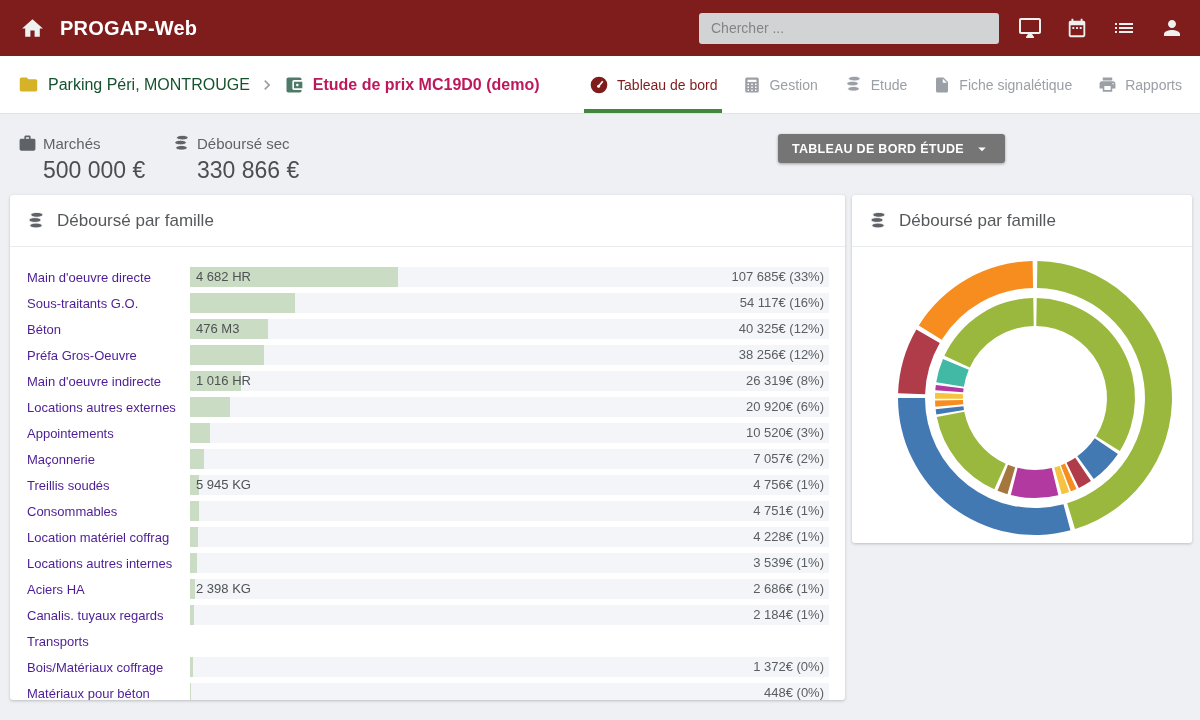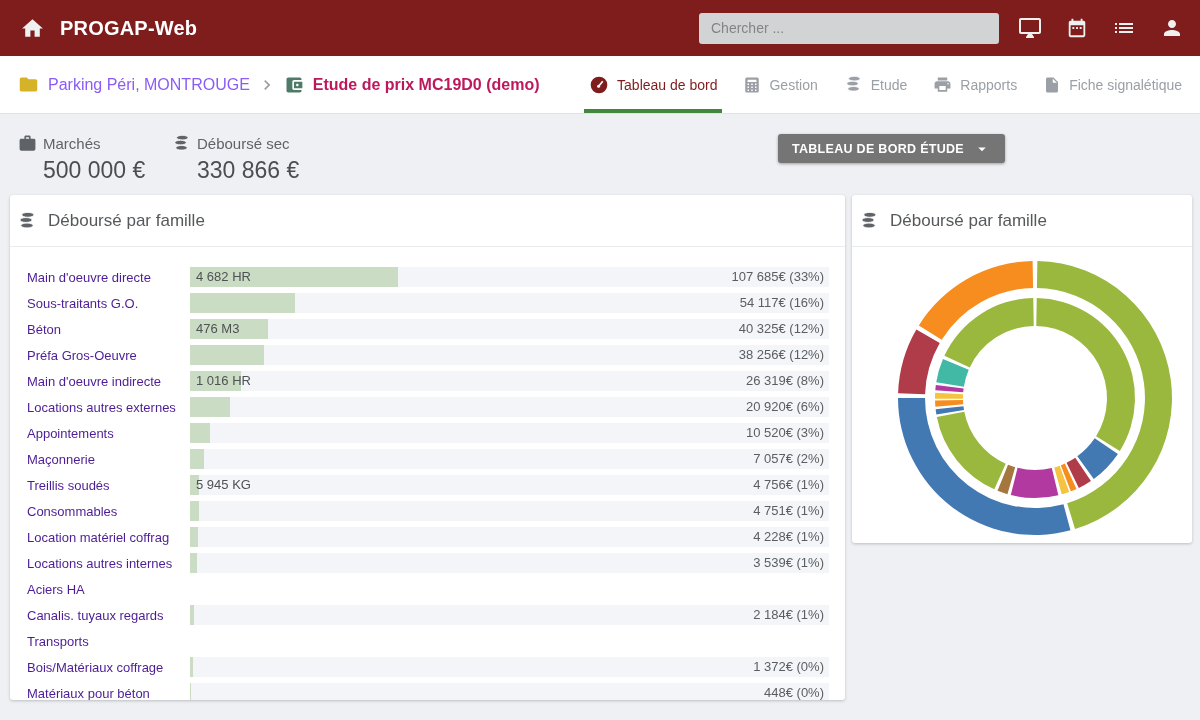--- a/index.html
+++ b/index.html
@@ -16,21 +16,21 @@
     padding:0 12px;font-size:14px;color:#333;outline:none;}
   .search::placeholder{color:#818587;}
   .topbar-icons{display:flex;gap:24px;margin-left:19px;align-items:center;}
 
   
   .crumbbar{position:absolute;top:56px;left:0;width:1200px;height:58px;background:#ffffff;
     border-bottom:1px solid #e0e2e5;display:flex;align-items:center;justify-content:space-between;
     padding:0 16px 0 18px;}
   .crumbs{display:flex;align-items:center;font-size:16px;}
   .crumb{display:flex;align-items:center;gap:9px;cursor:pointer;}
-  .crumb-project{color:#8b5cf6;font-weight:500;}
+  .crumb-project{color:#14532d;font-weight:500;}
   .crumb-study{color:#be185d;font-weight:700;}
   .crumb-sep{color:#9e9e9e;margin:0 7px;display:flex;}
   .tabs{display:flex;align-items:center;gap:26px;height:100%;margin-right:2px;}
   .tab{display:flex;align-items:center;gap:8px;font-size:14px;color:#9aa0a6;height:100%;
     position:relative;cursor:pointer;white-space:nowrap;}
   .tab.active{color:#7f1d1d;font-weight:500;}
   .tab.active::after{content:"";position:absolute;left:-5px;right:-5px;bottom:0;height:4px;background:#43873e;}
 
   
   .kpis{position:absolute;top:114px;left:0;width:1032px;height:81px;}
@@ -40,21 +40,21 @@
   .kpi-value{margin-left:25px;margin-top:4px;font-size:23px;color:#4b4e50;}
   .dash-btn{position:absolute;right:27px;top:20px;height:29px;display:flex;align-items:center;gap:9px;
     padding:0 14px;background:#757575;color:#fff;font-size:12.5px;font-weight:700;border:none;
     border-radius:3px;box-shadow:0 1px 3px rgba(0,0,0,.35);letter-spacing:.3px;cursor:pointer;}
 
   
   .card{position:absolute;background:#fff;border-radius:3px;box-shadow:0 1px 3px rgba(60,64,67,.28);overflow:hidden;}
   .card-left{left:10px;top:195px;width:835px;height:505px;}
   .card-right{left:852px;top:195px;width:340px;height:348px;}
   .card-header{height:52px;border-bottom:1px solid #e9ebee;display:flex;align-items:center;
-    padding:0 7px;color:#5f6368;gap:11px;}
+    padding:0 16px;color:#5f6368;gap:11px;}
   .card-title{font-size:17px;color:#56595b;}
 
   
   .rows{position:absolute;top:69px;left:0;right:0;}
   .row{display:flex;align-items:center;height:26px;padding:0 16px 0 17px;cursor:pointer;}
   .row-label{flex:0 0 163px;font-size:13px;color:#4c1d95;white-space:nowrap;overflow:hidden;}
   .track{flex:1;height:20px;background:#f3f5f8;position:relative;}
   .bar{position:absolute;left:0;top:0;bottom:0;background:#cbdcc4;}
   .qty{position:absolute;left:6px;top:0;line-height:20px;font-size:13px;color:#4e5254;white-space:nowrap;}
   .amount{position:absolute;right:5px;top:0;line-height:20px;font-size:13px;color:#5b5e60;white-space:nowrap;}
@@ -147,33 +147,33 @@
         <svg width="19" height="19" viewBox="0 0 24 24" fill="currentColor">
             <ellipse cx="13" cy="4.6" rx="7.3" ry="2.9" stroke="#fff" stroke-width="1"></ellipse>
             <ellipse cx="10.8" cy="10.8" rx="7.3" ry="2.9" stroke="#fff" stroke-width="1"></ellipse>
             <ellipse cx="12" cy="17.4" rx="7.3" ry="2.9" stroke="#fff" stroke-width="1"></ellipse>
           </svg>
       </span>
       <span>Etude</span>
     </div>
     <div class="tab">
       <span style="display:flex;">
+        <svg width="18" height="18" viewBox="0 0 24 24" fill="currentColor">
+            <path d="M6 2c-1.1 0-1.99.9-1.99 2L4 20c0 1.1.89 2 2 2h12c1.1 0 2-.9 2-2V8l-6-6H6zm7 7V3.5L18.5 9H13z"></path>
+          </svg>
+      </span>
+      <span>Fiche signalétique</span>
+    </div>
+    <div class="tab">
+      <span style="display:flex;">
         <svg width="19" height="19" viewBox="0 0 24 24" fill="currentColor">
             <path d="M19 8H5c-1.66 0-3 1.34-3 3v6h4v4h12v-4h4v-6c0-1.66-1.34-3-3-3zm-3 11H8v-5h8v5zm3-7c-.55 0-1-.45-1-1s.45-1 1-1 1 .45 1 1-.45 1-1 1zm-1-9H6v4h12V3z"></path>
           </svg>
       </span>
       <span>Rapports</span>
-    </div>
-    <div class="tab">
-      <span style="display:flex;">
-        <svg width="18" height="18" viewBox="0 0 24 24" fill="currentColor">
-            <path d="M6 2c-1.1 0-1.99.9-1.99 2L4 20c0 1.1.89 2 2 2h12c1.1 0 2-.9 2-2V8l-6-6H6zm7 7V3.5L18.5 9H13z"></path>
-          </svg>
-      </span>
-      <span>Fiche signalétique</span>
     </div>
   </nav>
 </div>
 
 <section class="kpis">
   <div class="kpi" style="left:18px;">
     <div class="kpi-head">
       <span style="display:flex;">
         <svg width="19" height="19" viewBox="0 0 24 24" fill="currentColor">
             <path d="M20 6h-4V4c0-1.1-.9-2-2-2h-4c-1.1 0-2 .9-2 2v2H4c-1.11 0-1.99.89-1.99 2L2 19c0 1.11.89 2 2 2h16c1.11 0 2-.89 2-2V8c0-1.11-.89-2-2-2zm-6 0h-4V4h4v2z"></path>
@@ -302,20 +302,25 @@
       </div>
       <div class="row">
         <div class="row-label">Locations autres internes</div>
         <div class="track">
           <div class="bar" style="width: 1.07%;"></div>
           <span class="amount">3 539€ (1%)</span>
         </div>
       </div>
       <div class="row">
         <div class="row-label">Aciers HA</div>
+        <div class="track">
+          <div class="bar" style="width: 0.81%;"></div>
+          <span class="qty">2 398 KG</span>
+          <span class="amount">2 686€ (1%)</span>
+        </div>
       </div>
       <div class="row">
         <div class="row-label">Canalis. tuyaux regards</div>
         <div class="track">
           <div class="bar" style="width: 0.66%;"></div>
           <span class="amount">2 184€ (1%)</span>
         </div>
       </div>
       <div class="row">
         <div class="row-label">Transports</div>

